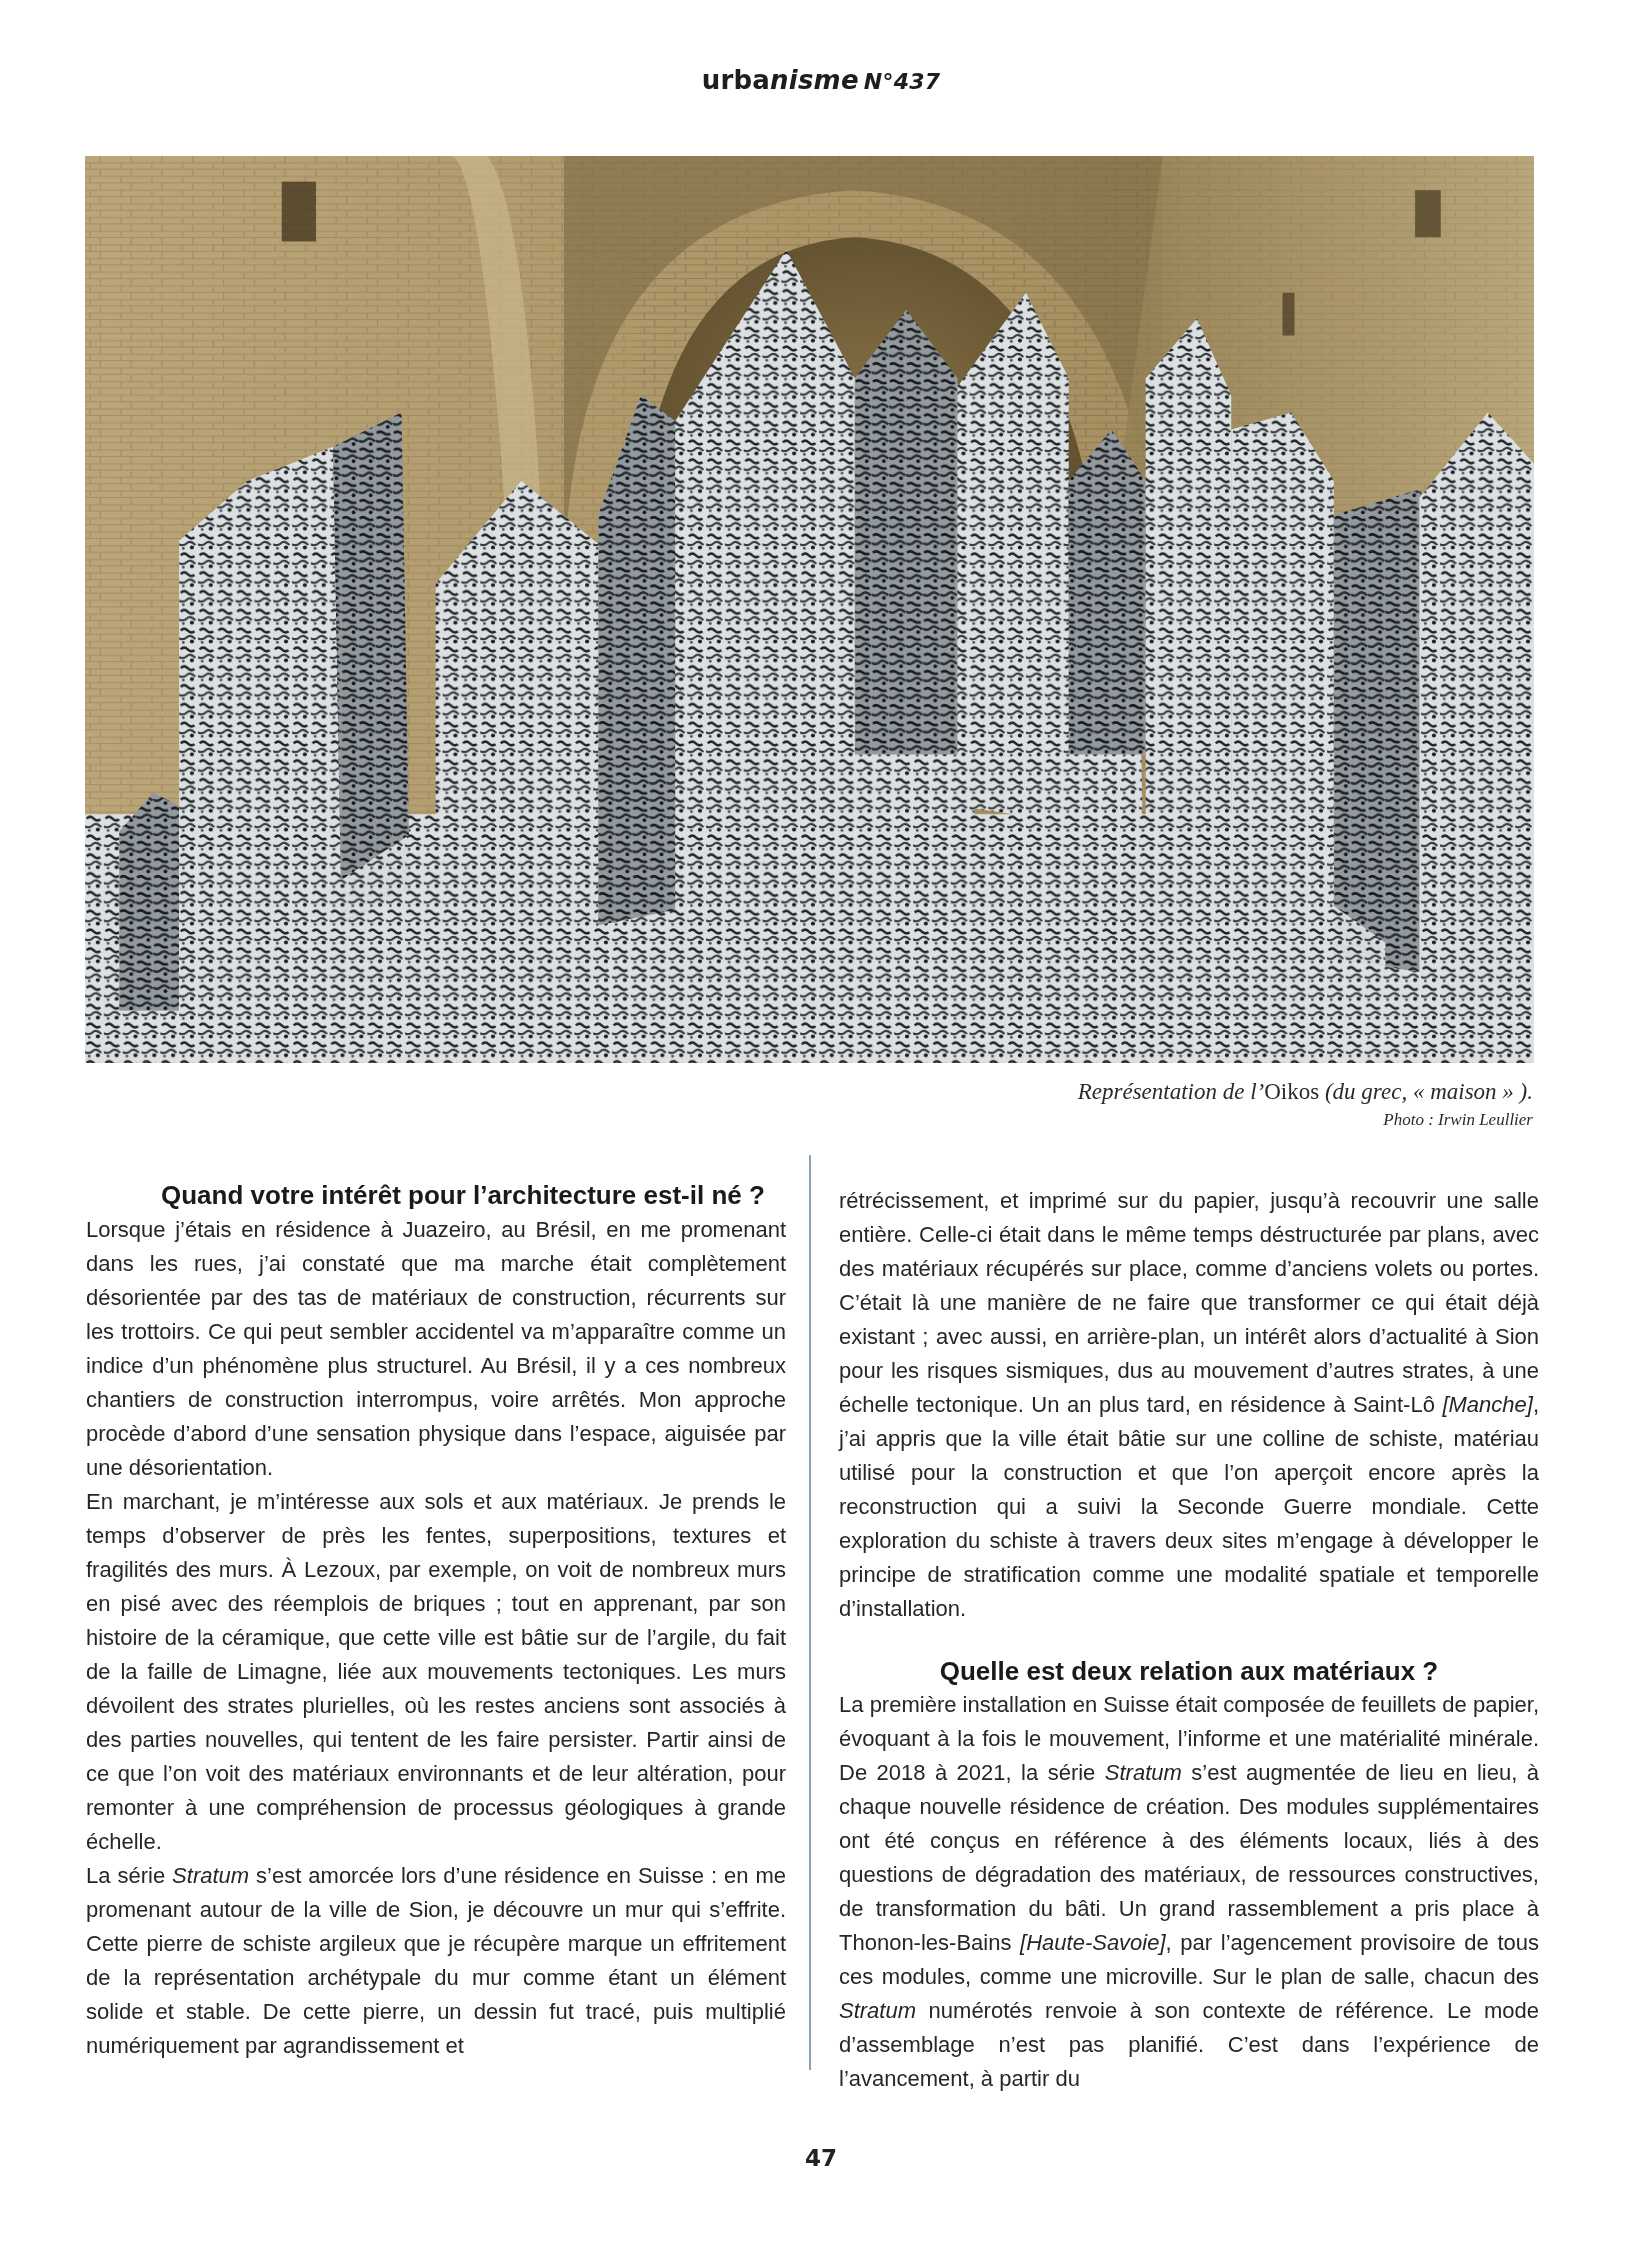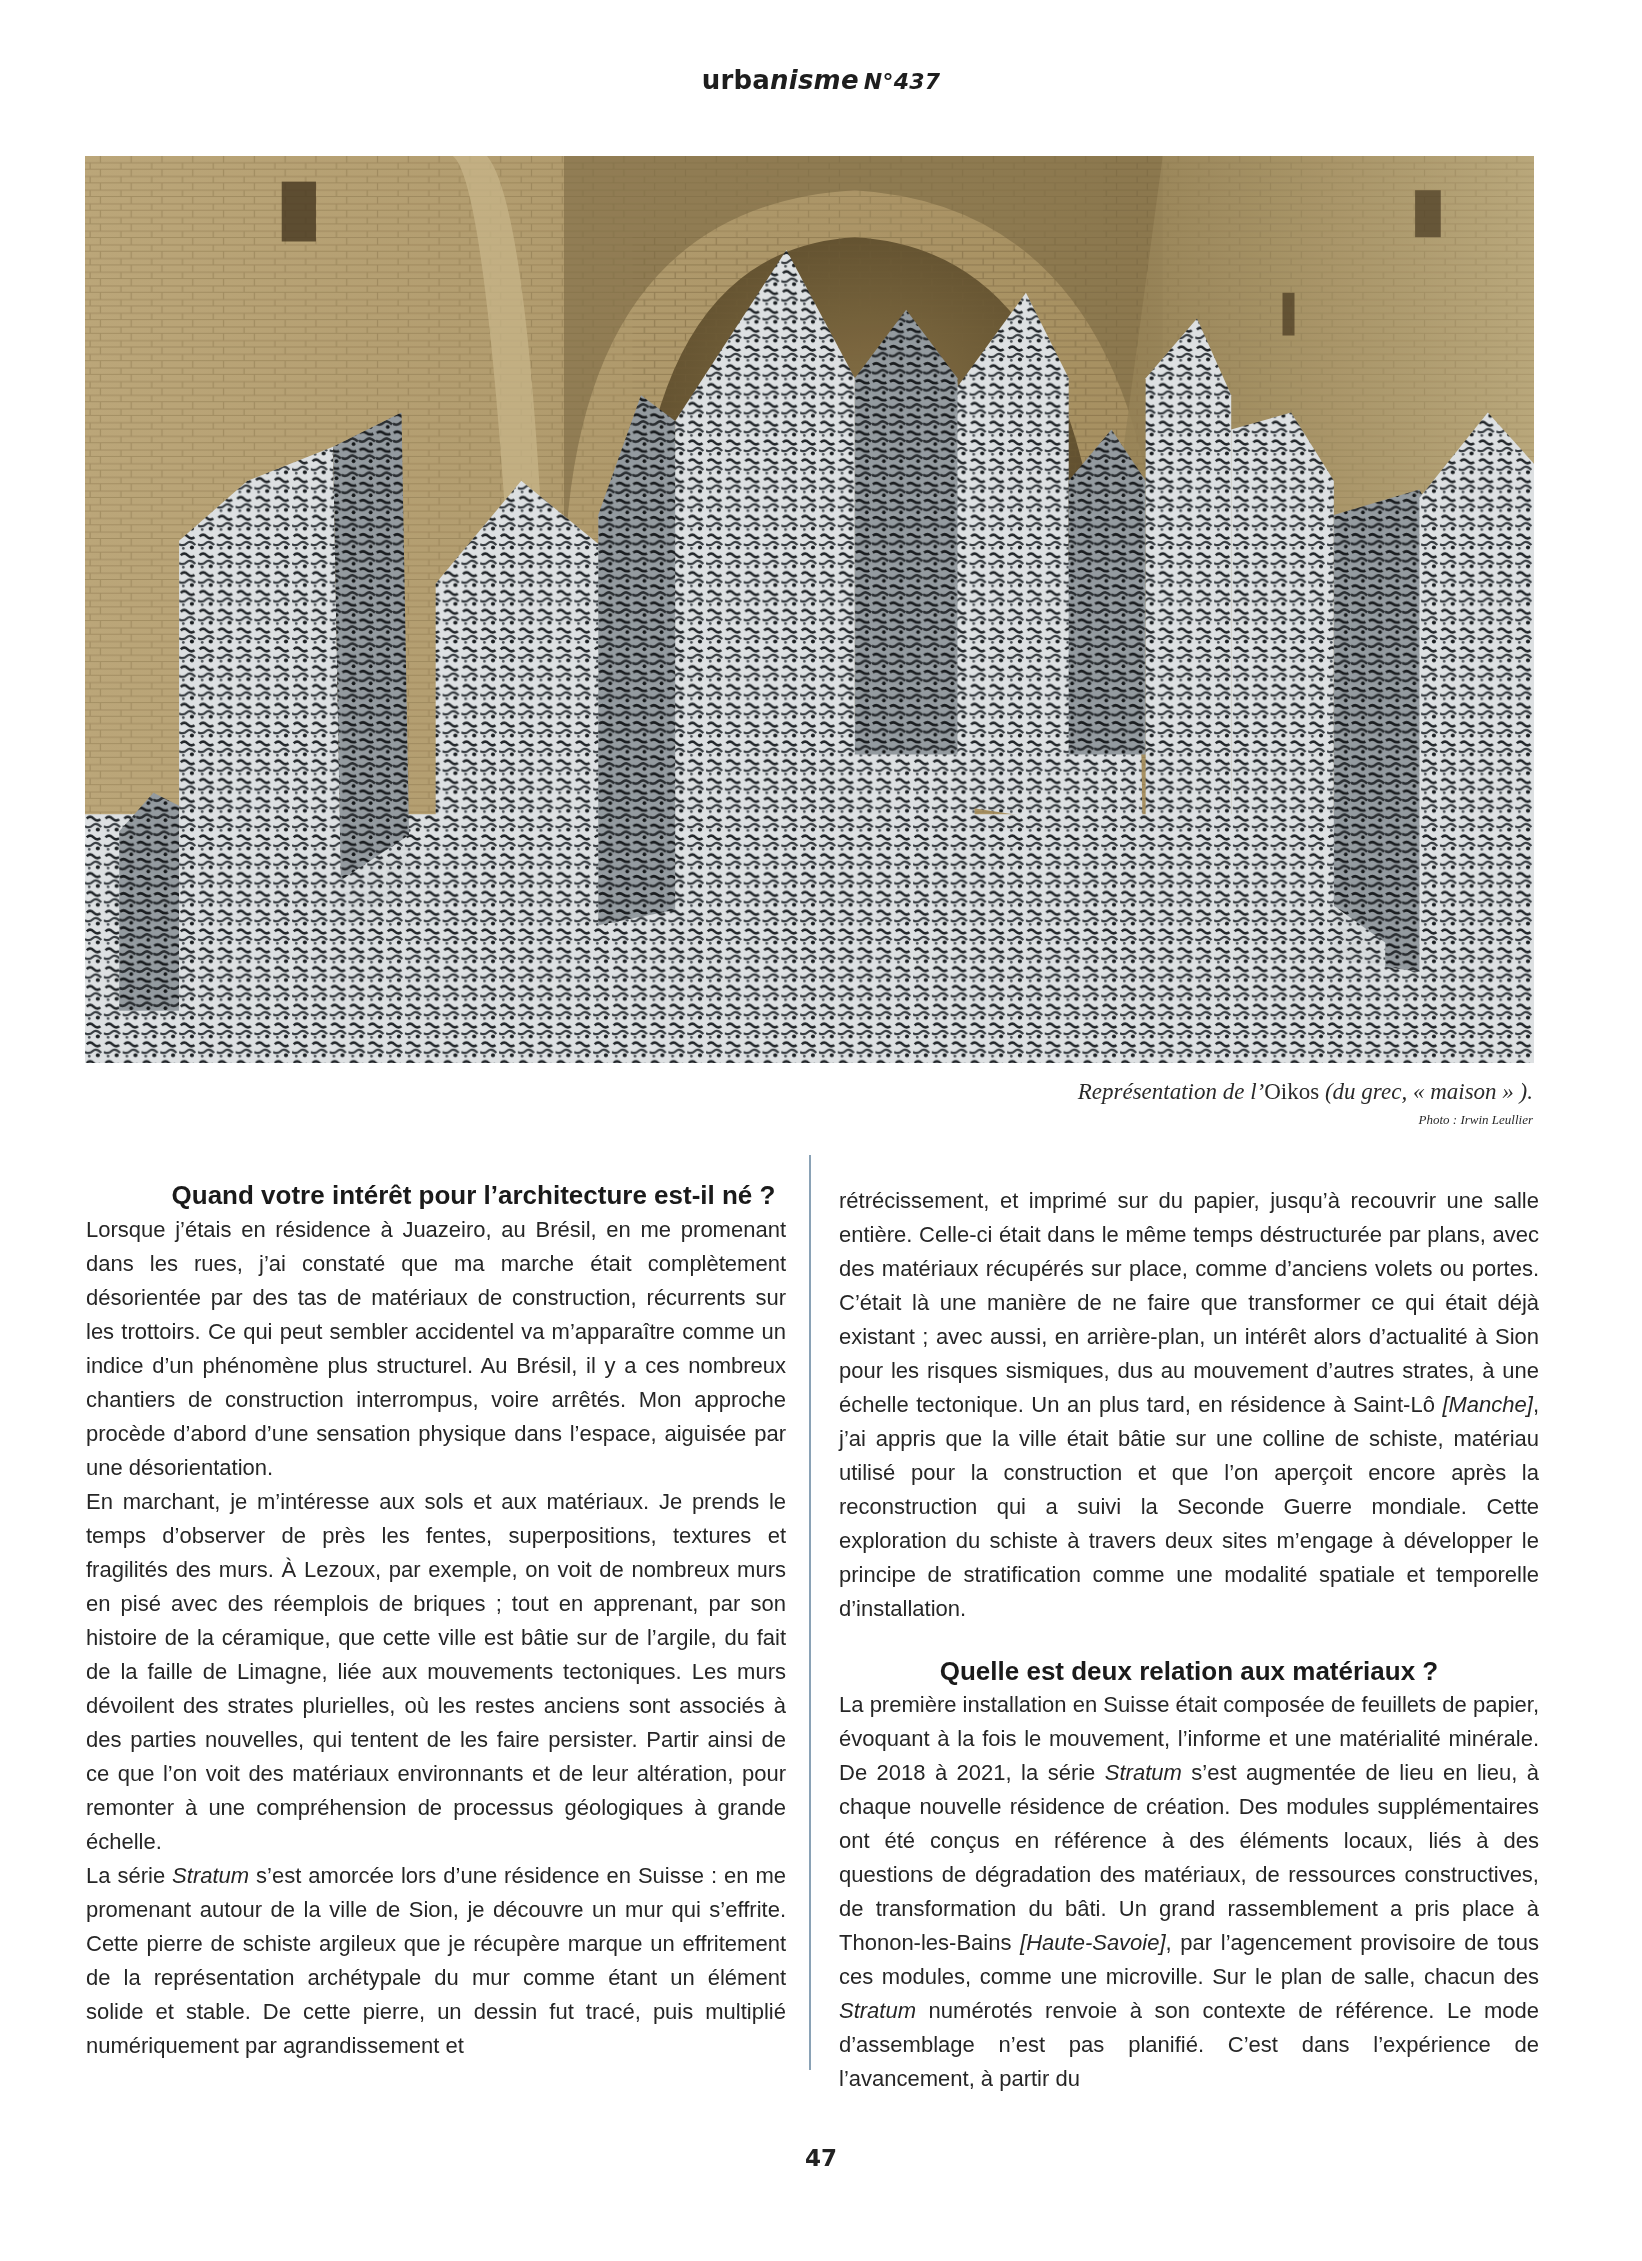--- a/index.html
+++ b/index.html
@@ -9,29 +9,29 @@
   .masthead .m-brand-a { font-weight: bold; }
   .masthead .m-brand-b { font-weight: bold; font-style: italic; }
   .masthead .m-issue { font-style: italic; font-weight: bold; font-size: 22px; margin-left: 5.1px; }
 
   .photo { position: absolute; left: 85px; top: 156px; width: 1449px; height: 907px; overflow: hidden; background: #b59d6c; }
   .photo svg { display: block; width: 100%; height: 100%; }
 
   .caption { position: absolute; right: 109px; top: 1076px; text-align: right; font-family: "Liberation Serif", serif; color: #2a2a2a; margin-left: 40px; }
   .caption .cap-line { font-size: 23px; font-style: italic; line-height: 31px; }
   .caption .cap-line .upright { font-style: normal; }
-  .caption .credit { font-size: 13px; font-style: italic; line-height: 26px; }
+  .caption .credit { font-size: 17px; font-style: italic; line-height: 26px; }
 
   .divider { position: absolute; left: 809px; top: 1155px; width: 1.7px; height: 915px; background: #8aa2b6; }
 
   .col { position: absolute; top: 1179px; font-family: "Liberation Sans", sans-serif; font-size: 22px; line-height: 34px; color: #262626; text-align: justify; }
   .col.left { left: 86px; width: 700px; }
   .col.right { left: 839px; width: 700px; top: 1184px; }
   .col p { margin: 0; hyphens: manual; }
-  .col .q { font-weight: bold; font-size: 26px; line-height: 32.5px; color: #1a1a1a; text-align: center; }
+  .col .q { font-weight: bold; font-size: 26px; line-height: 32.5px; color: #1a1a1a; text-align: left; }
   .col.left .q { padding-left: 75px; margin-bottom: 1.7px; }
   .col.right .q { text-align: center; margin-top: 29px; margin-bottom: 0; }
   .col em { font-style: italic; }
 
   .folio { position: absolute; top: 2145px; left: 0; width: 1642px; text-align: center; font-family: "DejaVu Sans", sans-serif; font-weight: bold; font-size: 23px; color: #222; }
 </style>
 </head>
 <body>
 
 <div class="masthead">

